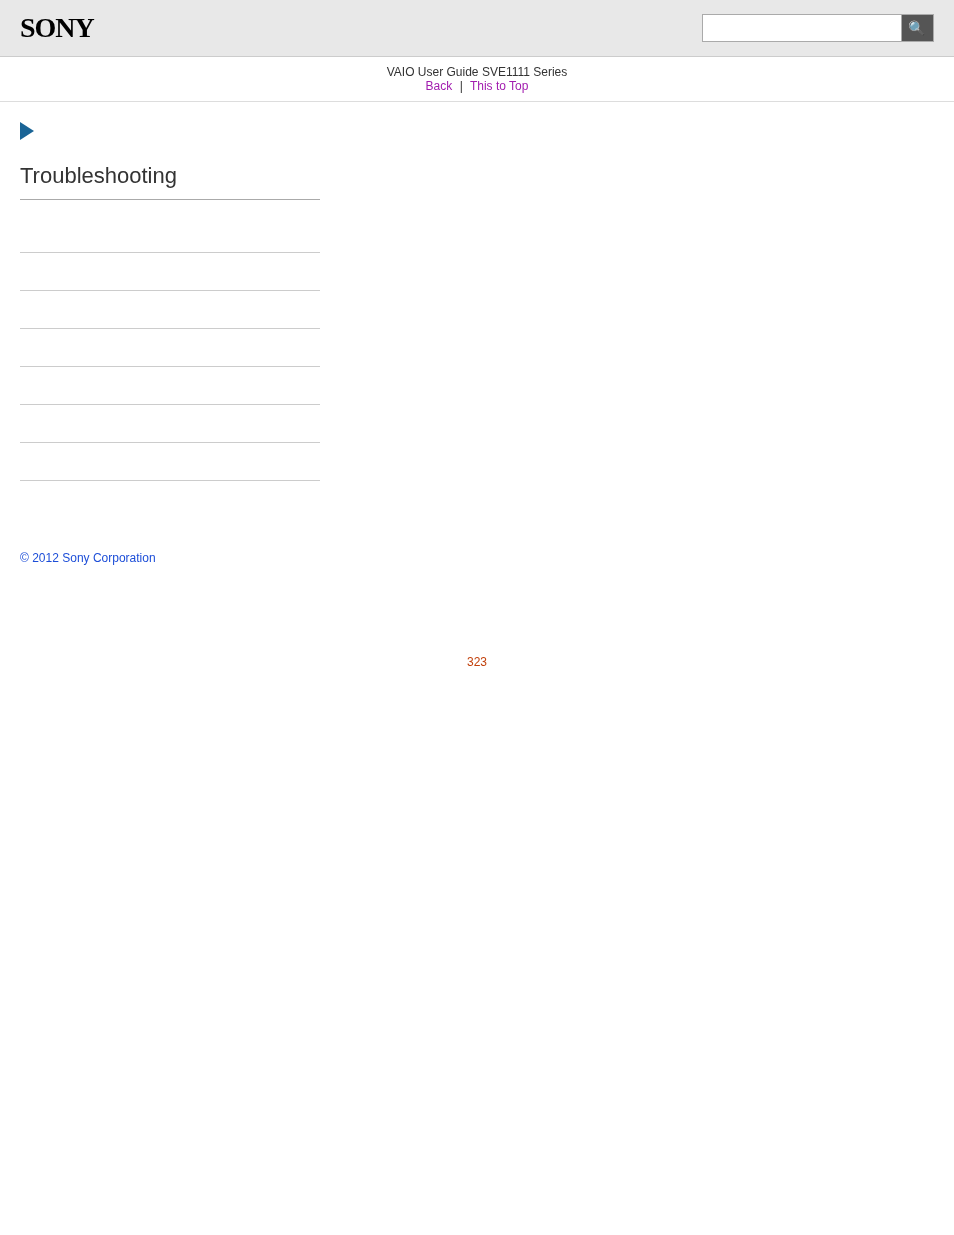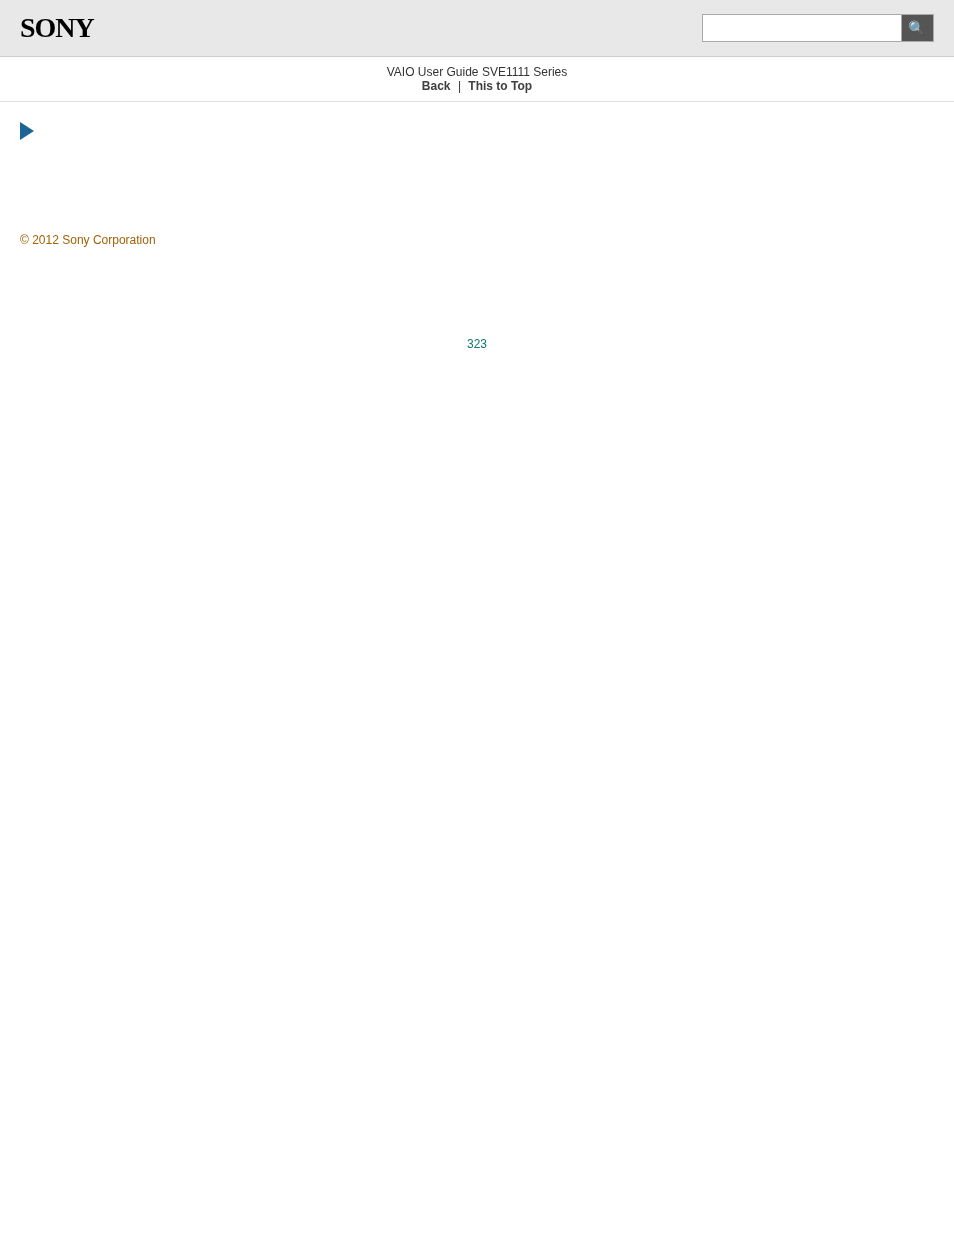--- a/index.html
+++ b/index.html
@@ -76,23 +76,22 @@
     .guide-title {
       font-size: 12px;
       color: #333;
     }
 
     .nav-links {
       font-size: 12px;
     }
 
     .nav-links a {
-      color: #404040;
+      color: #a21caf;
       text-decoration: none;
-      font-weight: bold;
     }
 
     .nav-separator {
       color: #333;
       margin: 0 4px;
     }
 
     
     .content {
       padding: 20px 20px 20px 20px;
@@ -171,28 +170,28 @@
       left: 0;
       top: 0;
       color: #333;
     }
 
     
     .footer {
       margin-top: 40px;
       padding: 10px 20px;
       font-size: 12px;
-      color: #a16207;
+      color: #1d4ed8;
     }
 
     
     .page-number {
       text-align: center;
       font-size: 12px;
-      color: #0f766e;
+      color: #c2410c;
       margin-top: 80px;
     }
   </style>
 </head>
 <body>
 
 <div class="header">
   <div class="sony-logo">SONY</div>
   <div class="search-area">
     <input class="search-input" type="text" placeholder="" style="">
@@ -212,20 +211,30 @@
 </div>
 
 <div class="content">
 
   <div class="chevron-container">
     <span class="chevron-icon"></span>
   </div>
 
   <div class="main-layout">
 
+    <div class="sidebar">
+      <h2 class="sidebar-heading">Troubleshooting</h2>
+      <div class="sidebar-item"></div>
+      <div class="sidebar-item"></div>
+      <div class="sidebar-item"></div>
+      <div class="sidebar-item"></div>
+      <div class="sidebar-item"></div>
+      <div class="sidebar-item"></div>
+      <div class="sidebar-item"></div>
+    </div>
 
 
   </div>
 
 </div>
 
 <div class="footer">
   <span>© 2012 Sony Corporation</span>
 </div>
 

